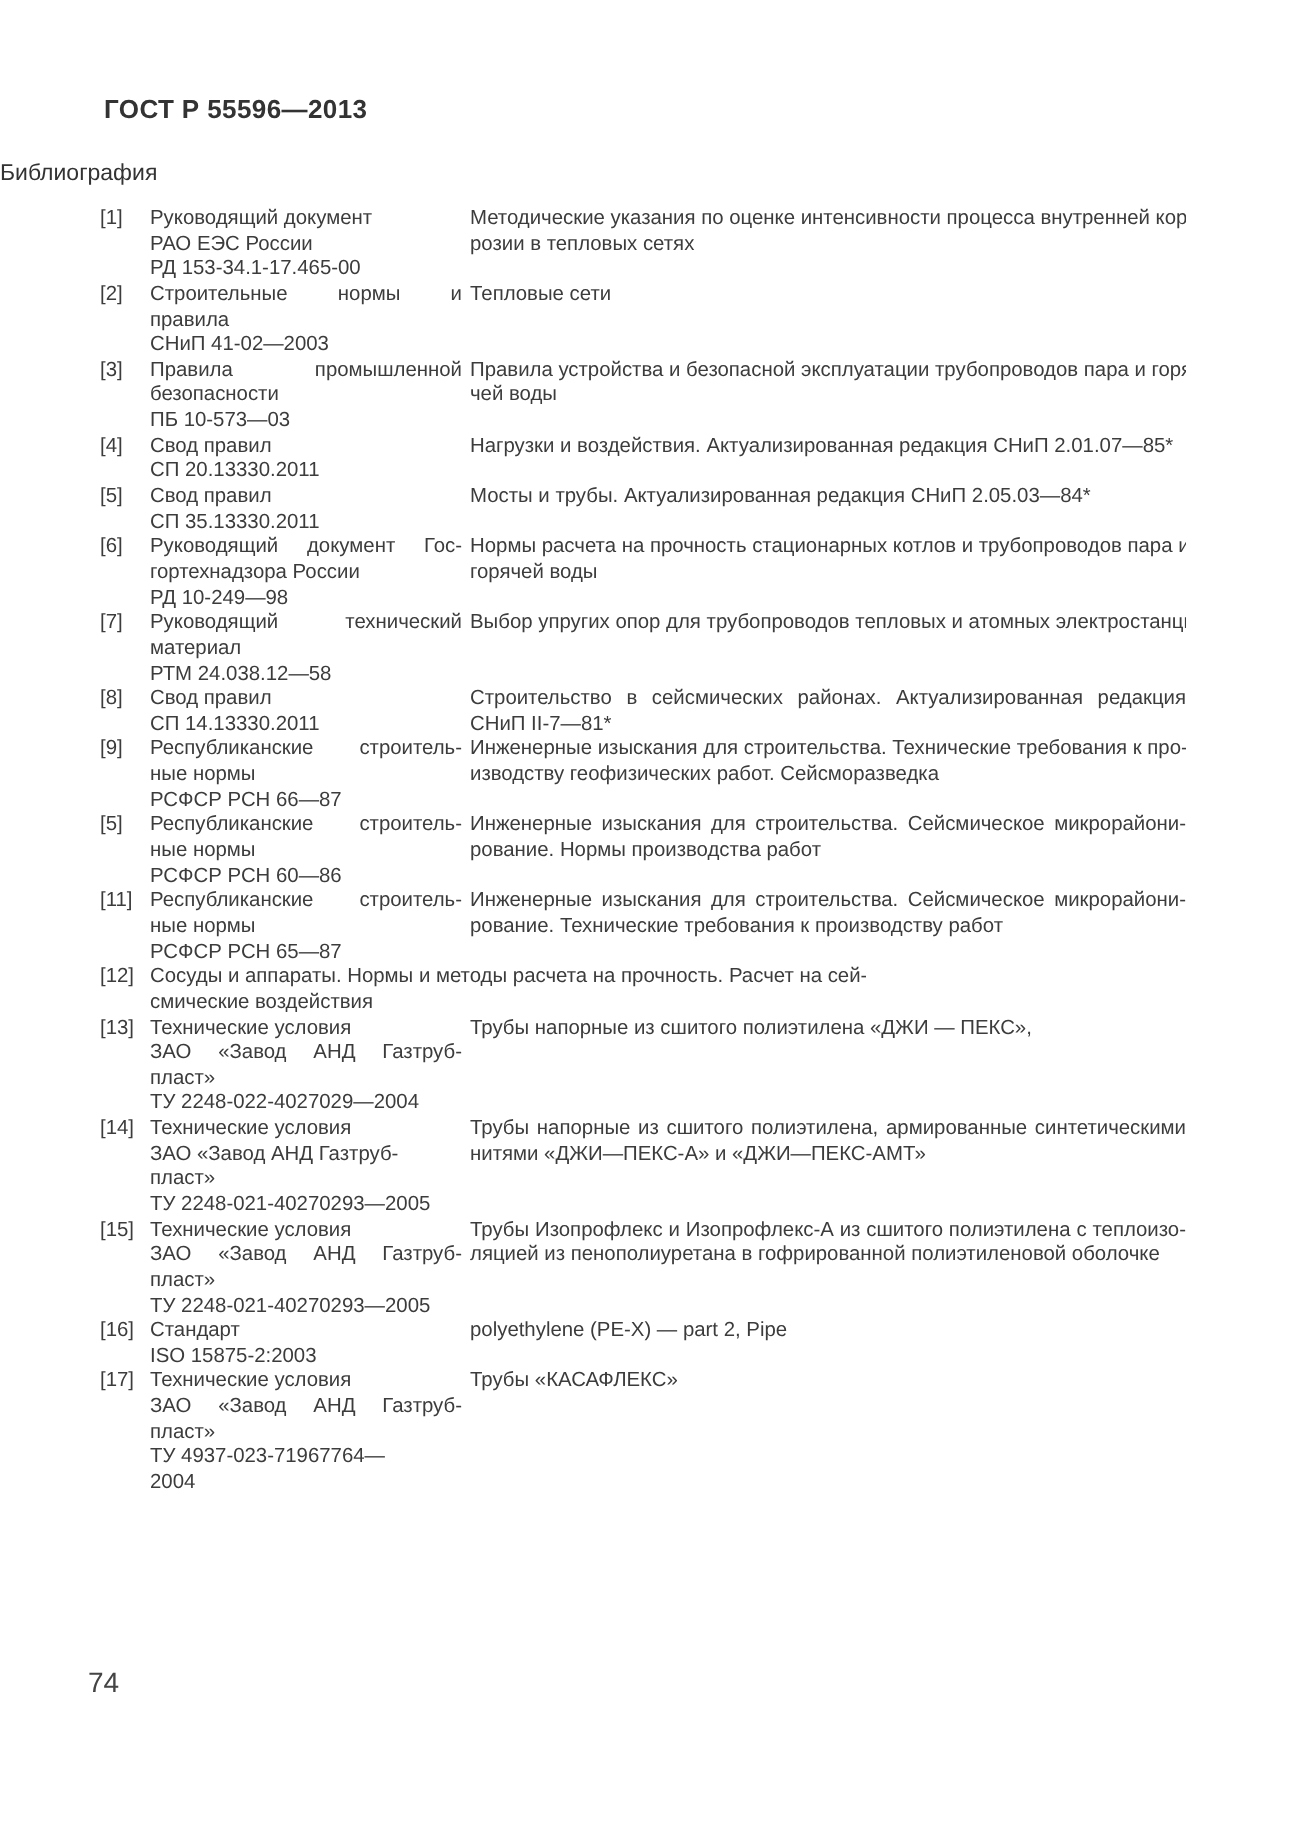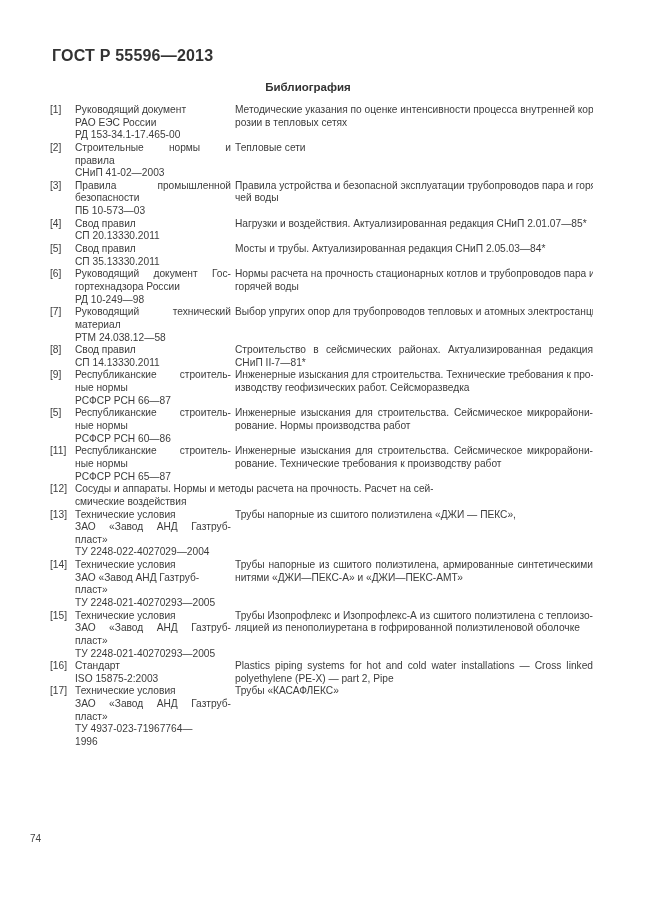--- a/index.html
+++ b/index.html
@@ -6,44 +6,44 @@
   body {
     width: 646px; height: 913px;
     background: #ffffff;
     font-family: "Liberation Sans", "DejaVu Sans", sans-serif;
     color: #3c3c3c;
     position: relative;
     overflow: hidden;
   }
   .doc-header {
     position: absolute; left: 52px; top: 47px;
-    font-weight: bold; font-size: 16px; letter-spacing: 0.2px;
+    font-weight: bold; font-size: 13px; letter-spacing: 0.2px;
     color: #333333;
   }
   .section-title {
     position: absolute; left: 0; top: 81px; width: 616px;
-    text-align: center; font-weight: bold; font-size: 11.5px;
+    text-align: left; font-weight: normal; font-size: 11.5px;
     color: #333333;
   }
   .bib {
     position: absolute; left: 50px; top: 104px; width: 545px;
     font-size: 10.2px;
   }
   .row { display: flex; align-items: flex-start; }
   .num { width: 25px; flex: none; }
   .src { width: 156px; flex: none; margin-right: 4px; }
   .desc { width: 358px; flex: none; }
   .ln {
     height: 12.65px; line-height: 12.65px;
     white-space: nowrap; overflow: hidden;
   }
   .ln.j { text-align: justify; text-align-last: justify; }
   .page-number {
-    position: absolute; left: 30px; top: 833px;
-    font-size: 10px; color: #444444;
+    position: absolute; left: 44px; top: 833px;
+    font-size: 14px; color: #444444;
   }
 </style>
 </head>
 <body>
 
 <div class="doc-header">ГОСТ Р 55596—2013</div>
 <div class="section-title">Библиография</div>
 
 <div class="bib" id="bib">
   <div class="row">
@@ -231,33 +231,32 @@
       </div>
   </div>
 
   <div class="row">
     <div class="num ln">[16]</div>
     <div class="src">
         <div class="ln">Стандарт</div>
         <div class="ln">ISO 15875-2:2003</div>
       </div>
     <div class="desc">
-        <div class="ln j">Plastics piping systems for hot and cold water installations — Cross linked</div>
         <div class="ln">polyethylene (PE-X) — part 2, Pipe</div>
       </div>
   </div>
 
   <div class="row">
     <div class="num ln">[17]</div>
     <div class="src">
         <div class="ln">Технические условия</div>
         <div class="ln j">ЗАО «Завод АНД Газтруб-</div>
         <div class="ln">пласт»</div>
         <div class="ln">ТУ 4937-023-71967764—</div>
-        <div class="ln">1996</div>
+        <div class="ln">2004</div>
       </div>
     <div class="desc">
         <div class="ln">Трубы «КАСАФЛЕКС»</div>
       </div>
   </div>
 </div>
 
 <div class="page-number">74</div>
 
 </body></html>

